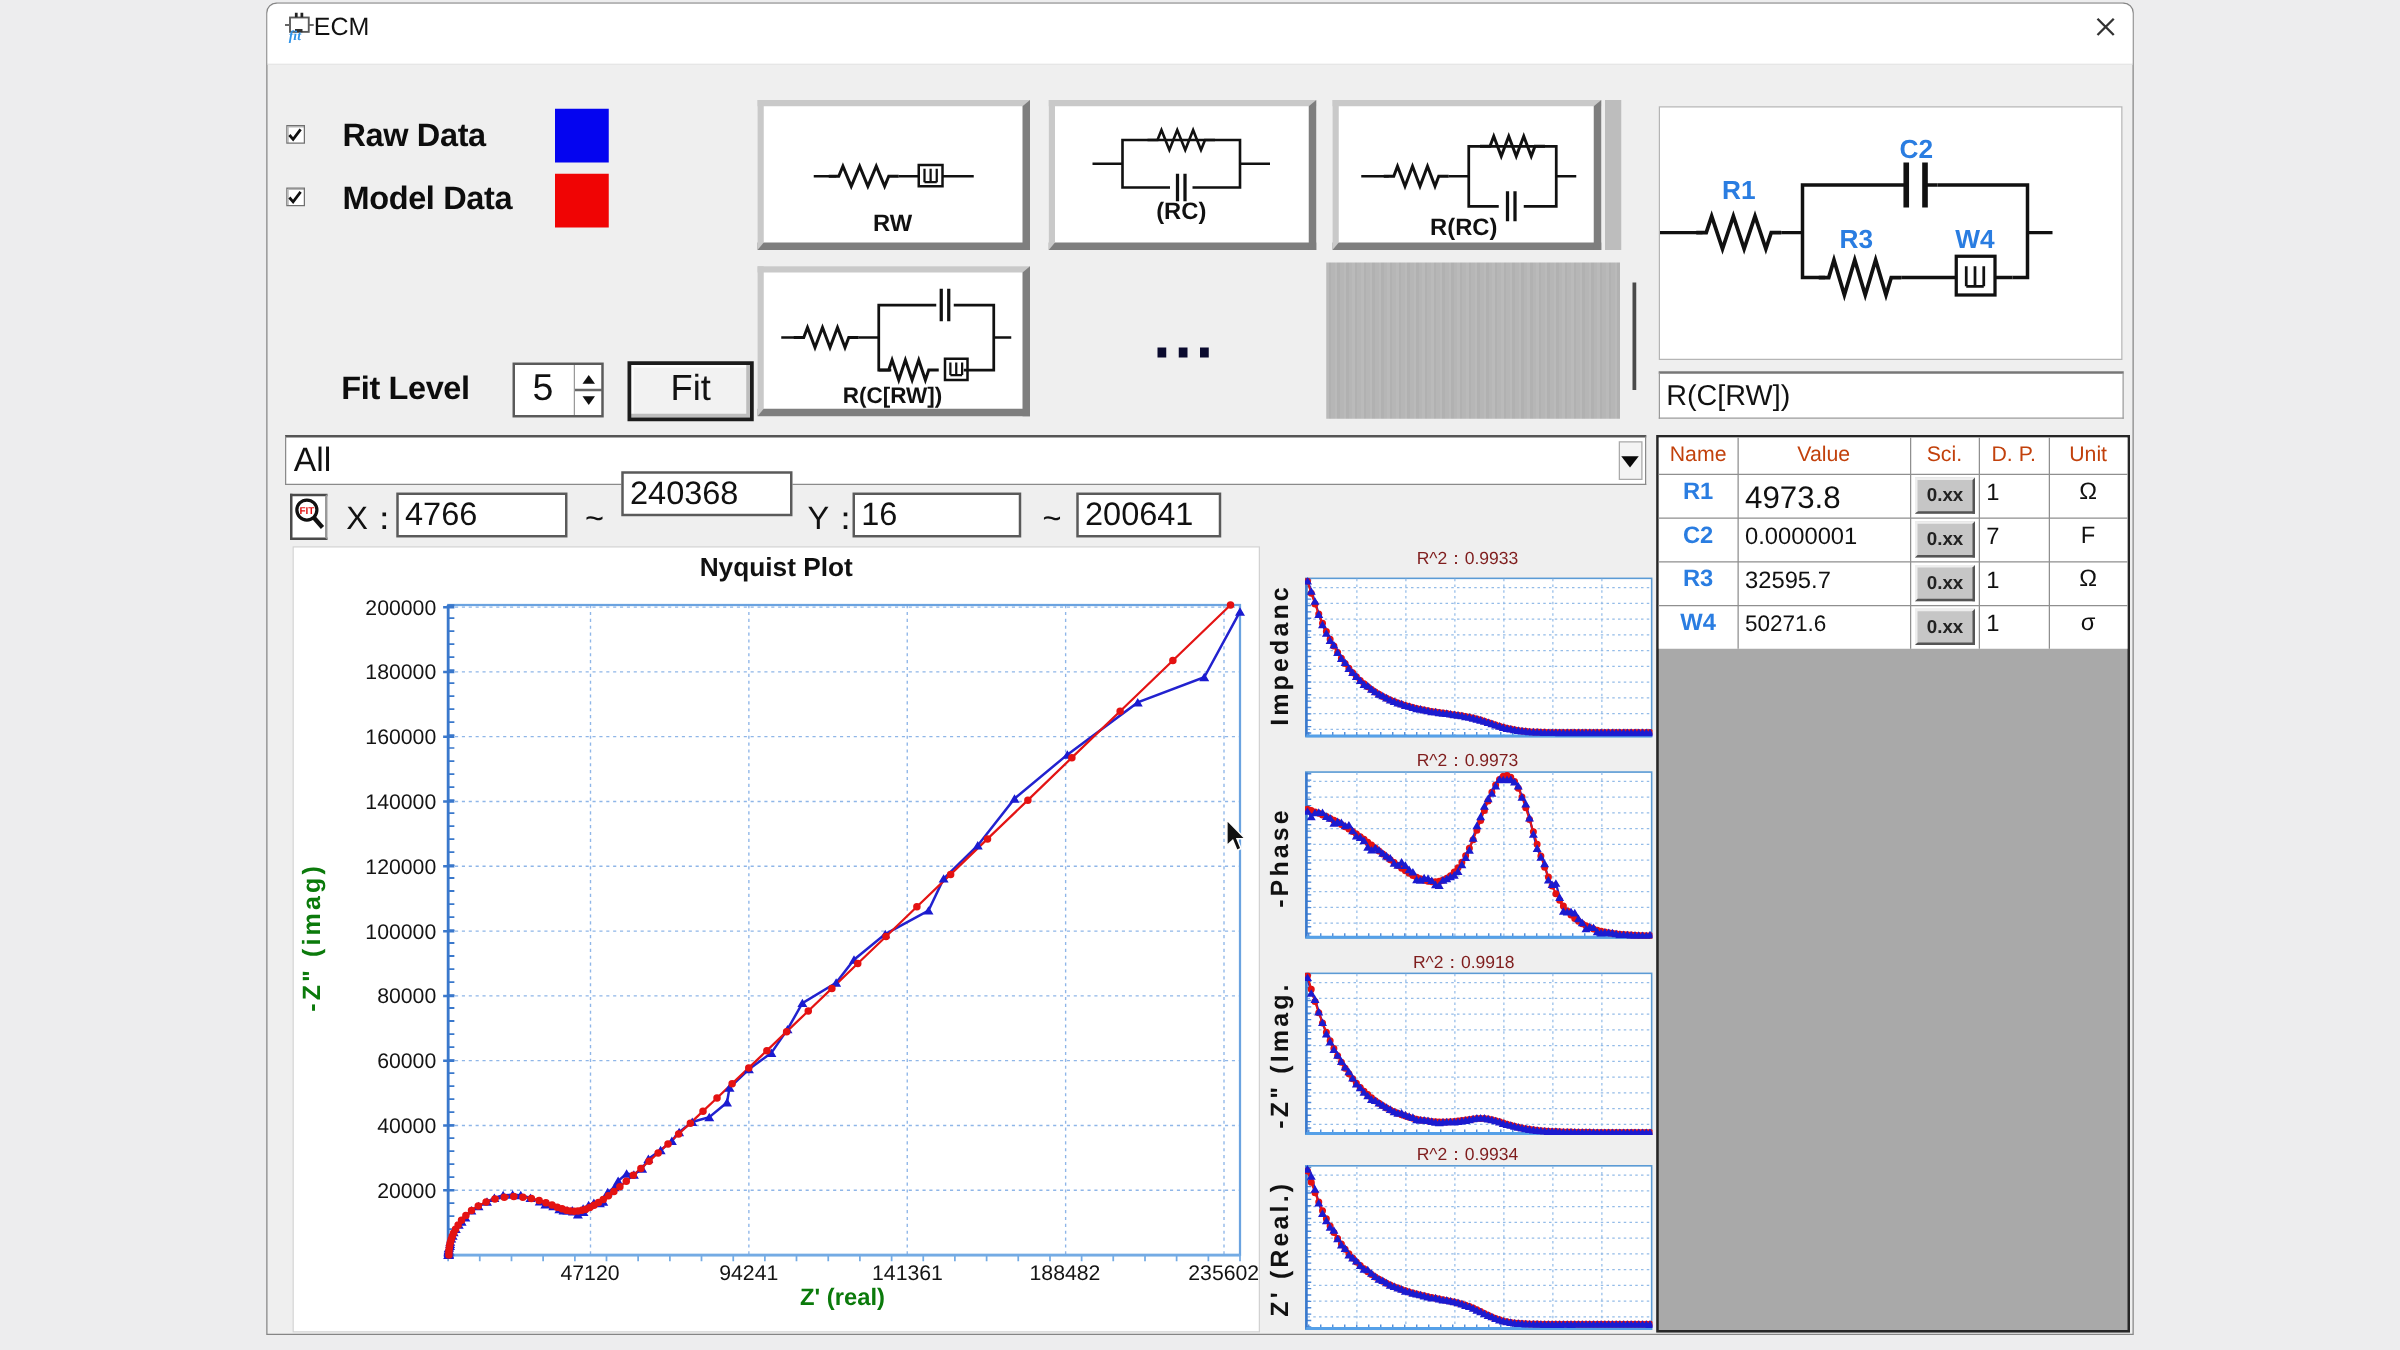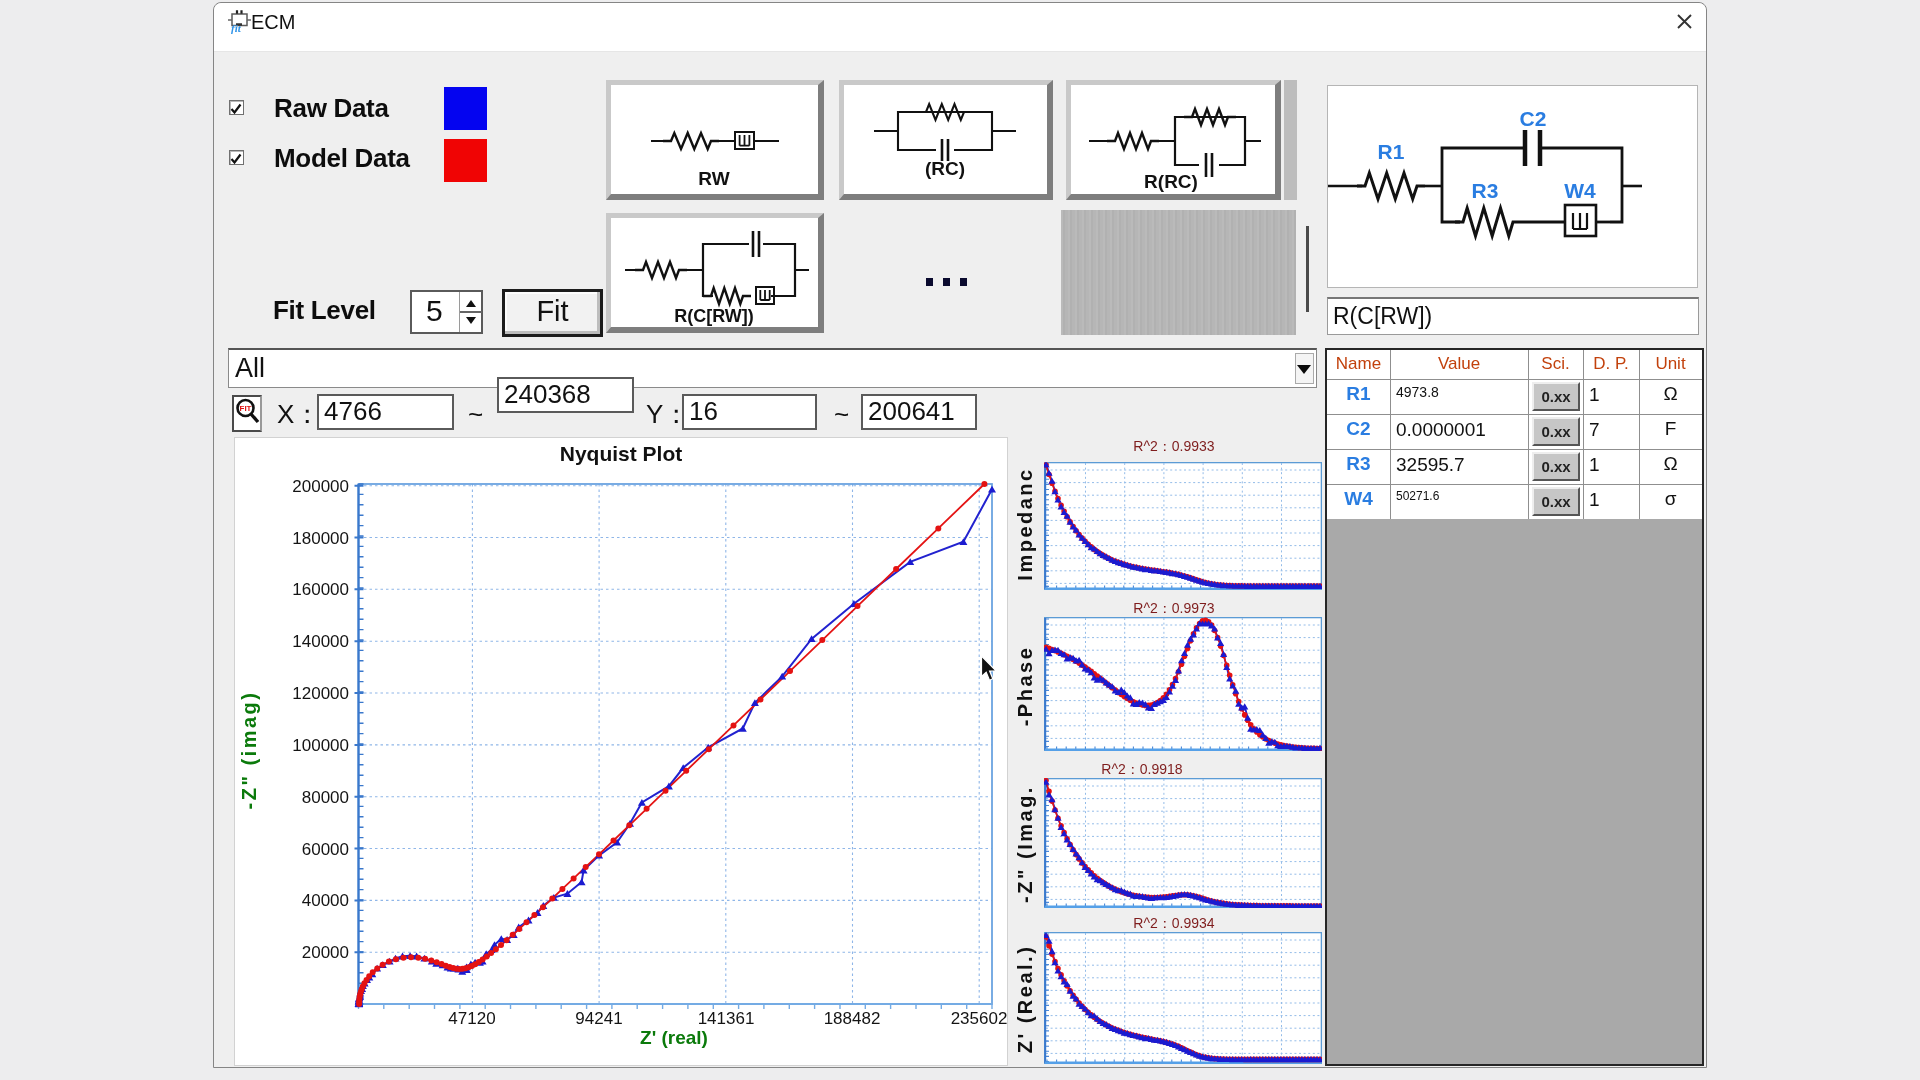--- a/index.html
+++ b/index.html
@@ -140,21 +140,21 @@
       <div class="a hdr" style="left:201px;top:4px;width:55px">Sci.</div>
       <div class="a hdr" style="left:256px;top:4px;width:56px">D. P.</div>
       <div class="a hdr" style="left:312px;top:4px;width:63px">Unit</div>
 
       <div class="a" style="left:63px;top:0;width:1px;height:169px;background:#8f8f8f"></div>
       <div class="a" style="left:201px;top:0;width:1px;height:169px;background:#8f8f8f"></div>
       <div class="a" style="left:256px;top:0;width:1px;height:169px;background:#8f8f8f"></div>
       <div class="a" style="left:312px;top:0;width:1px;height:169px;background:#8f8f8f"></div>
       <div class="a" style="left:0;top:29px;width:375px;height:1px;background:#8f8f8f"></div>
         <div class="a" style="left:0;top:33px;width:63px;text-align:center;font-size:19px;font-weight:bold;color:#2a7de1">R1</div>
-        <div class="a" style="left:69px;top:34px;font-size:14px;color:#111">4973.8</div>
+        <div class="a" style="left:69px;top:34px;font-size:25px;color:#111">4973.8</div>
         <div class="a" style="left:201px;top:29px;width:55px;height:35px">
           <div class="scib">0.xx</div>
         </div>
         <div class="a" style="left:262px;top:34px;font-size:19px;color:#111">1</div>
         <div class="a" style="left:312px;top:33px;width:63px;text-align:center;font-size:19px;color:#111">Ω</div>
         <div class="a" style="left:0;top:64px;width:375px;height:1px;background:#8f8f8f"></div>
         <div class="a" style="left:0;top:68px;width:63px;text-align:center;font-size:19px;font-weight:bold;color:#2a7de1">C2</div>
         <div class="a" style="left:69px;top:69px;font-size:19px;color:#111">0.0000001</div>
         <div class="a" style="left:201px;top:64px;width:55px;height:35px">
           <div class="scib">0.xx</div>
@@ -164,21 +164,21 @@
         <div class="a" style="left:0;top:99px;width:375px;height:1px;background:#8f8f8f"></div>
         <div class="a" style="left:0;top:103px;width:63px;text-align:center;font-size:19px;font-weight:bold;color:#2a7de1">R3</div>
         <div class="a" style="left:69px;top:104px;font-size:19px;color:#111">32595.7</div>
         <div class="a" style="left:201px;top:99px;width:55px;height:35px">
           <div class="scib">0.xx</div>
         </div>
         <div class="a" style="left:262px;top:104px;font-size:19px;color:#111">1</div>
         <div class="a" style="left:312px;top:103px;width:63px;text-align:center;font-size:19px;color:#111">Ω</div>
         <div class="a" style="left:0;top:134px;width:375px;height:1px;background:#8f8f8f"></div>
         <div class="a" style="left:0;top:138px;width:63px;text-align:center;font-size:19px;font-weight:bold;color:#2a7de1">W4</div>
-        <div class="a" style="left:69px;top:139px;font-size:12px;color:#111">50271.6</div>
+        <div class="a" style="left:69px;top:139px;font-size:18px;color:#111">50271.6</div>
         <div class="a" style="left:201px;top:134px;width:55px;height:35px">
           <div class="scib">0.xx</div>
         </div>
         <div class="a" style="left:262px;top:139px;font-size:19px;color:#111">1</div>
         <div class="a" style="left:312px;top:138px;width:63px;text-align:center;font-size:19px;color:#111">σ</div>
     </div>
   </div>
 
   <div class="a" style="left:14px;top:345px;width:1089px;height:40px;background:#fff;border:1px solid #8a8a8a;border-top:2px solid #555">
     <div class="a" style="left:6px;top:3px;font-size:27px;color:#111">All</div>
@@ -249,21 +249,21 @@
         <rect x="0.5" y="0.5" width="277" height="133" fill="#fff" stroke="#5b9bd5" stroke-width="1.6"></rect>
         <path d="M41.5,1V133M80.7,1V133M119.9,1V133M159.1,1V133M198.3,1V133M237.5,1V133M2,8.0H277M2,20.6H277M2,33.2H277M2,45.8H277M2,58.4H277M2,71.0H277M2,83.6H277M2,96.2H277M2,108.8H277M2,121.4H277" stroke="#94bce8" stroke-width="1" stroke-dasharray="2 2.6" fill="none"></path>
         <path d="M1,2.0h4M1,7.1h4M1,12.2h4M1,17.3h4M1,22.4h4M1,27.5h4M1,32.6h4M1,37.7h4M1,42.8h4M1,47.9h4M1,53.0h4M1,58.1h4M1,63.2h4M1,68.3h4M1,73.4h4M1,78.5h4M1,83.6h4M1,88.7h4M1,93.8h4M1,98.9h4M1,104.0h4M1,109.1h4M1,114.2h4M1,119.3h4M1,124.4h4M1,129.5h4M3.0,133v-3.5M12.6,133v-3.5M22.2,133v-3.5M31.8,133v-3.5M41.4,133v-3.5M51.0,133v-3.5M60.6,133v-3.5M70.2,133v-3.5M79.8,133v-3.5M89.4,133v-3.5M99.0,133v-3.5M108.6,133v-3.5M118.2,133v-3.5M127.8,133v-3.5M137.4,133v-3.5M147.0,133v-3.5M156.6,133v-3.5M166.2,133v-3.5M175.8,133v-3.5M185.4,133v-3.5M195.0,133v-3.5M204.6,133v-3.5M214.2,133v-3.5M223.8,133v-3.5M233.4,133v-3.5M243.0,133v-3.5M252.6,133v-3.5M262.2,133v-3.5M271.8,133v-3.5" stroke="#4a88d8" stroke-width="1.1" fill="none"></path>
         <path d="M1.2,1V133" stroke="#3a78cc" stroke-width="2" fill="none"></path>
         <path d="M1,132.8H277" stroke="#55a0e8" stroke-width="2.4" fill="none"></path>
         <polyline points="276.0,130.8 273.0,131.5 270.0,131.3 267.0,131.2 264.0,131.2 260.9,131.0 257.9,130.8 254.9,130.7 251.9,130.7 248.9,130.0 245.9,129.3 242.9,129.1 239.9,128.8 236.9,129.3 233.8,128.4 230.8,125.0 227.8,124.4 224.8,126.0 221.8,121.0 218.8,117.8 215.8,113.2 212.8,112.1 209.8,112.6 206.7,112.0 203.7,100.8 200.7,89.5 197.7,90.6 194.7,86.9 191.7,73.8 188.7,68.6 185.7,61.7 182.7,50.3 179.6,37.2 176.6,26.1 173.6,20.7 170.6,11.7 167.6,8.6 164.6,6.4 161.6,6.7 158.6,6.7 155.6,6.4 152.5,11.6 149.5,17.6 146.5,21.9 143.5,27.9 140.5,36.2 137.5,43.5 134.5,53.5 131.5,63.0 128.5,69.0 125.5,74.7 122.4,80.1 119.4,83.0 116.4,84.5 113.4,85.9 110.4,87.0 107.4,91.3 104.4,90.6 101.4,87.4 98.4,85.7 95.3,85.3 92.3,87.0 89.3,86.6 86.3,80.5 83.3,78.7 80.3,75.3 77.3,72.6 74.3,75.2 71.3,73.5 68.2,69.4 65.2,67.7 62.2,65.5 59.2,62.9 56.2,61.3 53.2,62.9 50.2,60.6 47.2,55.4 44.2,52.8 41.1,51.8 38.1,47.6 35.1,42.9 32.1,43.6 29.1,41.0 26.1,40.2 23.1,41.6 20.1,37.5 17.1,36.1 14.0,33.1 11.0,32.7 8.0,33.1 5.0,36.3 2.0,31.9" fill="none" stroke="#2222cf" stroke-width="1.8"></polyline>
         <polyline points="276.0,131.6 273.0,131.5 270.0,131.4 267.0,131.3 264.0,131.2 260.9,131.0 257.9,130.8 254.9,130.6 251.9,130.3 248.9,130.0 245.9,129.6 242.9,129.1 239.9,128.6 236.9,127.9 233.8,127.1 230.8,126.1 227.8,125.0 224.8,123.6 221.8,122.0 218.8,120.0 215.8,117.7 212.8,114.9 209.8,111.7 206.7,107.8 203.7,103.2 200.7,97.9 197.7,91.7 194.7,84.6 191.7,76.7 188.7,67.8 185.7,58.3 182.7,48.4 179.6,38.5 176.6,29.1 173.6,20.6 170.6,13.5 167.6,8.1 164.6,4.7 161.6,3.3 158.6,3.9 155.6,6.5 152.5,10.9 149.5,16.8 146.5,23.7 143.5,31.4 140.5,39.3 137.5,47.2 134.5,54.7 131.5,61.5 128.5,67.6 125.5,72.8 122.4,77.2 119.4,80.7 116.4,83.5 113.4,85.6 110.4,87.1 107.4,88.0 104.4,88.4 101.4,88.4 98.4,88.0 95.3,87.2 92.3,86.1 89.3,84.8 86.3,83.3 83.3,81.5 80.3,79.6 77.3,77.5 74.3,75.4 71.3,73.1 68.2,70.8 65.2,68.5 62.2,66.1 59.2,63.7 56.2,61.3 53.2,59.0 50.2,56.7 47.2,54.4 44.2,52.3 41.1,50.1 38.1,48.1 35.1,46.1 32.1,44.3 29.1,42.5 26.1,40.8 23.1,39.2 20.1,37.7 17.1,36.2 14.0,34.9 11.0,33.6 8.0,32.5 5.0,31.4 2.0,30.4" fill="none" stroke="#e41414" stroke-width="1.6"></polyline>
         <path d="M276.0,131.6h.01M273.0,131.5h.01M270.0,131.4h.01M267.0,131.3h.01M264.0,131.2h.01M260.9,131.0h.01M257.9,130.8h.01M254.9,130.6h.01M251.9,130.3h.01M248.9,130.0h.01M245.9,129.6h.01M242.9,129.1h.01M239.9,128.6h.01M236.9,127.9h.01M233.8,127.1h.01M230.8,126.1h.01M227.8,125.0h.01M224.8,123.6h.01M221.8,122.0h.01M218.8,120.0h.01M215.8,117.7h.01M212.8,114.9h.01M209.8,111.7h.01M206.7,107.8h.01M203.7,103.2h.01M200.7,97.9h.01M197.7,91.7h.01M194.7,84.6h.01M191.7,76.7h.01M188.7,67.8h.01M185.7,58.3h.01M182.7,48.4h.01M179.6,38.5h.01M176.6,29.1h.01M173.6,20.6h.01M170.6,13.5h.01M167.6,8.1h.01M164.6,4.7h.01M161.6,3.3h.01M158.6,3.9h.01M155.6,6.5h.01M152.5,10.9h.01M149.5,16.8h.01M146.5,23.7h.01M143.5,31.4h.01M140.5,39.3h.01M137.5,47.2h.01M134.5,54.7h.01M131.5,61.5h.01M128.5,67.6h.01M125.5,72.8h.01M122.4,77.2h.01M119.4,80.7h.01M116.4,83.5h.01M113.4,85.6h.01M110.4,87.1h.01M107.4,88.0h.01M104.4,88.4h.01M101.4,88.4h.01M98.4,88.0h.01M95.3,87.2h.01M92.3,86.1h.01M89.3,84.8h.01M86.3,83.3h.01M83.3,81.5h.01M80.3,79.6h.01M77.3,77.5h.01M74.3,75.4h.01M71.3,73.1h.01M68.2,70.8h.01M65.2,68.5h.01M62.2,66.1h.01M59.2,63.7h.01M56.2,61.3h.01M53.2,59.0h.01M50.2,56.7h.01M47.2,54.4h.01M44.2,52.3h.01M41.1,50.1h.01M38.1,48.1h.01M35.1,46.1h.01M32.1,44.3h.01M29.1,42.5h.01M26.1,40.8h.01M23.1,39.2h.01M20.1,37.7h.01M17.1,36.2h.01M14.0,34.9h.01M11.0,33.6h.01M8.0,32.5h.01M5.0,31.4h.01M2.0,30.4h.01" stroke="#e41212" stroke-width="5.6" stroke-linecap="round" fill="none"></path>
         <path d="M276.0,127.5l3.6,6.1h-7.2zM273.0,128.3l3.6,6.1h-7.2zM270.0,128.1l3.6,6.1h-7.2zM267.0,128.0l3.6,6.1h-7.2zM264.0,128.0l3.6,6.1h-7.2zM260.9,127.8l3.6,6.1h-7.2zM257.9,127.5l3.6,6.1h-7.2zM254.9,127.4l3.6,6.1h-7.2zM251.9,127.4l3.6,6.1h-7.2zM248.9,126.7l3.6,6.1h-7.2zM245.9,126.0l3.6,6.1h-7.2zM242.9,125.8l3.6,6.1h-7.2zM239.9,125.6l3.6,6.1h-7.2zM236.9,126.0l3.6,6.1h-7.2zM233.8,125.1l3.6,6.1h-7.2zM230.8,121.7l3.6,6.1h-7.2zM227.8,121.2l3.6,6.1h-7.2zM224.8,122.7l3.6,6.1h-7.2zM221.8,117.8l3.6,6.1h-7.2zM218.8,114.6l3.6,6.1h-7.2zM215.8,110.0l3.6,6.1h-7.2zM212.8,108.9l3.6,6.1h-7.2zM209.8,109.3l3.6,6.1h-7.2zM206.7,108.7l3.6,6.1h-7.2zM203.7,97.6l3.6,6.1h-7.2zM200.7,86.3l3.6,6.1h-7.2zM197.7,87.3l3.6,6.1h-7.2zM194.7,83.7l3.6,6.1h-7.2zM191.7,70.6l3.6,6.1h-7.2zM188.7,65.4l3.6,6.1h-7.2zM185.7,58.4l3.6,6.1h-7.2zM182.7,47.0l3.6,6.1h-7.2zM179.6,34.0l3.6,6.1h-7.2zM176.6,22.8l3.6,6.1h-7.2zM173.6,17.4l3.6,6.1h-7.2zM170.6,8.5l3.6,6.1h-7.2zM167.6,5.3l3.6,6.1h-7.2zM164.6,3.2l3.6,6.1h-7.2zM161.6,3.4l3.6,6.1h-7.2zM158.6,3.5l3.6,6.1h-7.2zM155.6,3.2l3.6,6.1h-7.2zM152.5,8.4l3.6,6.1h-7.2zM149.5,14.3l3.6,6.1h-7.2zM146.5,18.6l3.6,6.1h-7.2zM143.5,24.7l3.6,6.1h-7.2zM140.5,33.0l3.6,6.1h-7.2zM137.5,40.2l3.6,6.1h-7.2zM134.5,50.3l3.6,6.1h-7.2zM131.5,59.8l3.6,6.1h-7.2zM128.5,65.7l3.6,6.1h-7.2zM125.5,71.4l3.6,6.1h-7.2zM122.4,76.8l3.6,6.1h-7.2zM119.4,79.8l3.6,6.1h-7.2zM116.4,81.2l3.6,6.1h-7.2zM113.4,82.6l3.6,6.1h-7.2zM110.4,83.8l3.6,6.1h-7.2zM107.4,88.0l3.6,6.1h-7.2zM104.4,87.4l3.6,6.1h-7.2zM101.4,84.1l3.6,6.1h-7.2zM98.4,82.4l3.6,6.1h-7.2zM95.3,82.0l3.6,6.1h-7.2zM92.3,83.8l3.6,6.1h-7.2zM89.3,83.4l3.6,6.1h-7.2zM86.3,77.3l3.6,6.1h-7.2zM83.3,75.4l3.6,6.1h-7.2zM80.3,72.0l3.6,6.1h-7.2zM77.3,69.4l3.6,6.1h-7.2zM74.3,71.9l3.6,6.1h-7.2zM71.3,70.3l3.6,6.1h-7.2zM68.2,66.2l3.6,6.1h-7.2zM65.2,64.4l3.6,6.1h-7.2zM62.2,62.3l3.6,6.1h-7.2zM59.2,59.7l3.6,6.1h-7.2zM56.2,58.0l3.6,6.1h-7.2zM53.2,59.7l3.6,6.1h-7.2zM50.2,57.4l3.6,6.1h-7.2zM47.2,52.2l3.6,6.1h-7.2zM44.2,49.6l3.6,6.1h-7.2zM41.1,48.5l3.6,6.1h-7.2zM38.1,44.3l3.6,6.1h-7.2zM35.1,39.7l3.6,6.1h-7.2zM32.1,40.3l3.6,6.1h-7.2zM29.1,37.7l3.6,6.1h-7.2zM26.1,36.9l3.6,6.1h-7.2zM23.1,38.3l3.6,6.1h-7.2zM20.1,34.2l3.6,6.1h-7.2zM17.1,32.9l3.6,6.1h-7.2zM14.0,29.8l3.6,6.1h-7.2zM11.0,29.5l3.6,6.1h-7.2zM8.0,29.9l3.6,6.1h-7.2zM5.0,33.1l3.6,6.1h-7.2zM2.0,28.7l3.6,6.1h-7.2z" fill="#1b1bd0"></path>
       </svg></div>
-  <div class="r2" style="left:798px;top:758px;width:260px">R^2：0.9918</div>
+  <div class="r2" style="left:827px;top:758px;width:260px">R^2：0.9918</div>
   <div class="a" style="left:830px;top:775px"><svg width="278" height="130" viewBox="0 0 278 130">
         <rect x="0.5" y="0.5" width="277" height="129" fill="#fff" stroke="#5b9bd5" stroke-width="1.6"></rect>
         <path d="M41.5,1V129M80.7,1V129M119.9,1V129M159.1,1V129M198.3,1V129M237.5,1V129M2,8.0H277M2,20.6H277M2,33.2H277M2,45.8H277M2,58.4H277M2,71.0H277M2,83.6H277M2,96.2H277M2,108.8H277M2,121.4H277" stroke="#94bce8" stroke-width="1" stroke-dasharray="2 2.6" fill="none"></path>
         <path d="M1,2.0h4M1,7.1h4M1,12.2h4M1,17.3h4M1,22.4h4M1,27.5h4M1,32.6h4M1,37.7h4M1,42.8h4M1,47.9h4M1,53.0h4M1,58.1h4M1,63.2h4M1,68.3h4M1,73.4h4M1,78.5h4M1,83.6h4M1,88.7h4M1,93.8h4M1,98.9h4M1,104.0h4M1,109.1h4M1,114.2h4M1,119.3h4M1,124.4h4M3.0,129v-3.5M12.6,129v-3.5M22.2,129v-3.5M31.8,129v-3.5M41.4,129v-3.5M51.0,129v-3.5M60.6,129v-3.5M70.2,129v-3.5M79.8,129v-3.5M89.4,129v-3.5M99.0,129v-3.5M108.6,129v-3.5M118.2,129v-3.5M127.8,129v-3.5M137.4,129v-3.5M147.0,129v-3.5M156.6,129v-3.5M166.2,129v-3.5M175.8,129v-3.5M185.4,129v-3.5M195.0,129v-3.5M204.6,129v-3.5M214.2,129v-3.5M223.8,129v-3.5M233.4,129v-3.5M243.0,129v-3.5M252.6,129v-3.5M262.2,129v-3.5M271.8,129v-3.5" stroke="#4a88d8" stroke-width="1.1" fill="none"></path>
         <path d="M1.2,1V129" stroke="#3a78cc" stroke-width="2" fill="none"></path>
         <path d="M1,128.8H277" stroke="#55a0e8" stroke-width="2.4" fill="none"></path>
         <polyline points="276.0,128.0 273.0,128.0 270.0,128.0 267.0,128.0 264.0,128.0 260.9,128.0 257.9,128.0 254.9,128.0 251.9,128.0 248.9,128.0 245.9,127.9 242.9,127.9 239.9,127.9 236.9,127.9 233.8,127.9 230.8,127.8 227.8,127.8 224.8,127.9 221.8,127.8 218.8,127.7 215.8,127.6 212.8,127.6 209.8,127.6 206.7,127.6 203.7,127.3 200.7,127.1 197.7,127.1 194.7,127.0 191.7,126.7 188.7,126.5 185.7,126.2 182.7,125.9 179.6,125.4 176.6,124.8 173.6,124.3 170.6,123.6 167.6,123.0 164.6,122.2 161.6,121.6 158.6,120.8 155.6,119.4 152.5,118.6 149.5,117.7 146.5,117.0 143.5,116.5 140.5,116.4 137.5,116.5 134.5,117.0 131.5,117.7 128.5,118.2 125.5,118.6 122.4,119.1 119.4,119.4 116.4,119.4 113.4,119.4 110.4,119.6 107.4,120.2 104.4,119.7 101.4,119.1 98.4,118.4 95.3,117.9 92.3,118.0 89.3,117.7 86.3,115.9 83.3,114.9 80.3,113.7 77.3,112.3 74.3,112.5 71.3,111.3 68.2,109.5 65.2,107.8 62.2,106.0 59.2,104.3 56.2,102.3 53.2,101.4 50.2,98.6 47.2,95.7 44.2,92.2 41.1,89.0 38.1,84.5 35.1,79.4 32.1,75.5 29.1,71.0 26.1,66.1 23.1,61.6 20.1,55.4 17.1,49.0 14.0,40.0 11.0,31.5 8.0,21.4 5.0,16.6 2.0,3.9" fill="none" stroke="#2222cf" stroke-width="1.8"></polyline>
         <polyline points="276.0,128.0 273.0,128.0 270.0,128.0 267.0,128.0 264.0,128.0 260.9,128.0 257.9,128.0 254.9,128.0 251.9,128.0 248.9,128.0 245.9,127.9 242.9,127.9 239.9,127.9 236.9,127.9 233.8,127.9 230.8,127.9 227.8,127.8 224.8,127.8 221.8,127.8 218.8,127.7 215.8,127.7 212.8,127.6 209.8,127.6 206.7,127.5 203.7,127.4 200.7,127.2 197.7,127.1 194.7,126.9 191.7,126.7 188.7,126.5 185.7,126.2 182.7,125.8 179.6,125.4 176.6,124.9 173.6,124.4 170.6,123.7 167.6,123.0 164.6,122.2 161.6,121.3 158.6,120.3 155.6,119.4 152.5,118.5 149.5,117.8 146.5,117.2 143.5,116.8 140.5,116.7 137.5,116.8 134.5,117.1 131.5,117.5 128.5,117.9 125.5,118.4 122.4,118.8 119.4,119.1 116.4,119.3 113.4,119.5 110.4,119.5 107.4,119.5 104.4,119.4 101.4,119.1 98.4,118.8 95.3,118.4 92.3,117.9 89.3,117.3 86.3,116.5 83.3,115.7 80.3,114.8 77.3,113.8 74.3,112.6 71.3,111.3 68.2,109.9 65.2,108.3 62.2,106.6 59.2,104.6 56.2,102.5 53.2,100.2 50.2,97.7 47.2,94.9 44.2,91.9 41.1,88.6 38.1,84.9 35.1,80.9 32.1,76.6 29.1,71.8 26.1,66.6 23.1,60.8 20.1,54.6 17.1,47.7 14.0,40.3 11.0,32.1 8.0,23.1 5.0,13.3 2.0,2.6" fill="none" stroke="#e41414" stroke-width="1.6"></polyline>
         <path d="M276.0,128.0h.01M273.0,128.0h.01M270.0,128.0h.01M267.0,128.0h.01M264.0,128.0h.01M260.9,128.0h.01M257.9,128.0h.01M254.9,128.0h.01M251.9,128.0h.01M248.9,128.0h.01M245.9,127.9h.01M242.9,127.9h.01M239.9,127.9h.01M236.9,127.9h.01M233.8,127.9h.01M230.8,127.9h.01M227.8,127.8h.01M224.8,127.8h.01M221.8,127.8h.01M218.8,127.7h.01M215.8,127.7h.01M212.8,127.6h.01M209.8,127.6h.01M206.7,127.5h.01M203.7,127.4h.01M200.7,127.2h.01M197.7,127.1h.01M194.7,126.9h.01M191.7,126.7h.01M188.7,126.5h.01M185.7,126.2h.01M182.7,125.8h.01M179.6,125.4h.01M176.6,124.9h.01M173.6,124.4h.01M170.6,123.7h.01M167.6,123.0h.01M164.6,122.2h.01M161.6,121.3h.01M158.6,120.3h.01M155.6,119.4h.01M152.5,118.5h.01M149.5,117.8h.01M146.5,117.2h.01M143.5,116.8h.01M140.5,116.7h.01M137.5,116.8h.01M134.5,117.1h.01M131.5,117.5h.01M128.5,117.9h.01M125.5,118.4h.01M122.4,118.8h.01M119.4,119.1h.01M116.4,119.3h.01M113.4,119.5h.01M110.4,119.5h.01M107.4,119.5h.01M104.4,119.4h.01M101.4,119.1h.01M98.4,118.8h.01M95.3,118.4h.01M92.3,117.9h.01M89.3,117.3h.01M86.3,116.5h.01M83.3,115.7h.01M80.3,114.8h.01M77.3,113.8h.01M74.3,112.6h.01M71.3,111.3h.01M68.2,109.9h.01M65.2,108.3h.01M62.2,106.6h.01M59.2,104.6h.01M56.2,102.5h.01M53.2,100.2h.01M50.2,97.7h.01M47.2,94.9h.01M44.2,91.9h.01M41.1,88.6h.01M38.1,84.9h.01M35.1,80.9h.01M32.1,76.6h.01M29.1,71.8h.01M26.1,66.6h.01M23.1,60.8h.01M20.1,54.6h.01M17.1,47.7h.01M14.0,40.3h.01M11.0,32.1h.01M8.0,23.1h.01M5.0,13.3h.01M2.0,2.6h.01" stroke="#e41212" stroke-width="5.6" stroke-linecap="round" fill="none"></path>
         <path d="M276.0,124.7l3.6,6.1h-7.2zM273.0,124.7l3.6,6.1h-7.2zM270.0,124.7l3.6,6.1h-7.2zM267.0,124.7l3.6,6.1h-7.2zM264.0,124.7l3.6,6.1h-7.2zM260.9,124.7l3.6,6.1h-7.2zM257.9,124.7l3.6,6.1h-7.2zM254.9,124.7l3.6,6.1h-7.2zM251.9,124.7l3.6,6.1h-7.2zM248.9,124.7l3.6,6.1h-7.2zM245.9,124.7l3.6,6.1h-7.2zM242.9,124.7l3.6,6.1h-7.2zM239.9,124.7l3.6,6.1h-7.2zM236.9,124.7l3.6,6.1h-7.2zM233.8,124.7l3.6,6.1h-7.2zM230.8,124.6l3.6,6.1h-7.2zM227.8,124.6l3.6,6.1h-7.2zM224.8,124.6l3.6,6.1h-7.2zM221.8,124.5l3.6,6.1h-7.2zM218.8,124.5l3.6,6.1h-7.2zM215.8,124.4l3.6,6.1h-7.2zM212.8,124.3l3.6,6.1h-7.2zM209.8,124.3l3.6,6.1h-7.2zM206.7,124.3l3.6,6.1h-7.2zM203.7,124.1l3.6,6.1h-7.2zM200.7,123.8l3.6,6.1h-7.2zM197.7,123.8l3.6,6.1h-7.2zM194.7,123.8l3.6,6.1h-7.2zM191.7,123.5l3.6,6.1h-7.2zM188.7,123.3l3.6,6.1h-7.2zM185.7,123.0l3.6,6.1h-7.2zM182.7,122.6l3.6,6.1h-7.2zM179.6,122.2l3.6,6.1h-7.2zM176.6,121.6l3.6,6.1h-7.2zM173.6,121.1l3.6,6.1h-7.2zM170.6,120.4l3.6,6.1h-7.2zM167.6,119.7l3.6,6.1h-7.2zM164.6,118.9l3.6,6.1h-7.2zM161.6,118.3l3.6,6.1h-7.2zM158.6,117.5l3.6,6.1h-7.2zM155.6,116.2l3.6,6.1h-7.2zM152.5,115.3l3.6,6.1h-7.2zM149.5,114.5l3.6,6.1h-7.2zM146.5,113.8l3.6,6.1h-7.2zM143.5,113.2l3.6,6.1h-7.2zM140.5,113.1l3.6,6.1h-7.2zM137.5,113.2l3.6,6.1h-7.2zM134.5,113.7l3.6,6.1h-7.2zM131.5,114.4l3.6,6.1h-7.2zM128.5,115.0l3.6,6.1h-7.2zM125.5,115.4l3.6,6.1h-7.2zM122.4,115.9l3.6,6.1h-7.2zM119.4,116.2l3.6,6.1h-7.2zM116.4,116.2l3.6,6.1h-7.2zM113.4,116.2l3.6,6.1h-7.2zM110.4,116.4l3.6,6.1h-7.2zM107.4,116.9l3.6,6.1h-7.2zM104.4,116.5l3.6,6.1h-7.2zM101.4,115.8l3.6,6.1h-7.2zM98.4,115.1l3.6,6.1h-7.2zM95.3,114.7l3.6,6.1h-7.2zM92.3,114.8l3.6,6.1h-7.2zM89.3,114.5l3.6,6.1h-7.2zM86.3,112.6l3.6,6.1h-7.2zM83.3,111.7l3.6,6.1h-7.2zM80.3,110.5l3.6,6.1h-7.2zM77.3,109.1l3.6,6.1h-7.2zM74.3,109.2l3.6,6.1h-7.2zM71.3,108.1l3.6,6.1h-7.2zM68.2,106.2l3.6,6.1h-7.2zM65.2,104.5l3.6,6.1h-7.2zM62.2,102.8l3.6,6.1h-7.2zM59.2,101.1l3.6,6.1h-7.2zM56.2,99.1l3.6,6.1h-7.2zM53.2,98.2l3.6,6.1h-7.2zM50.2,95.3l3.6,6.1h-7.2zM47.2,92.5l3.6,6.1h-7.2zM44.2,88.9l3.6,6.1h-7.2zM41.1,85.8l3.6,6.1h-7.2zM38.1,81.2l3.6,6.1h-7.2zM35.1,76.2l3.6,6.1h-7.2zM32.1,72.3l3.6,6.1h-7.2zM29.1,67.8l3.6,6.1h-7.2zM26.1,62.9l3.6,6.1h-7.2zM23.1,58.3l3.6,6.1h-7.2zM20.1,52.2l3.6,6.1h-7.2zM17.1,45.8l3.6,6.1h-7.2zM14.0,36.7l3.6,6.1h-7.2zM11.0,28.2l3.6,6.1h-7.2zM8.0,18.2l3.6,6.1h-7.2zM5.0,13.3l3.6,6.1h-7.2zM2.0,0.7l3.6,6.1h-7.2z" fill="#1b1bd0"></path>

